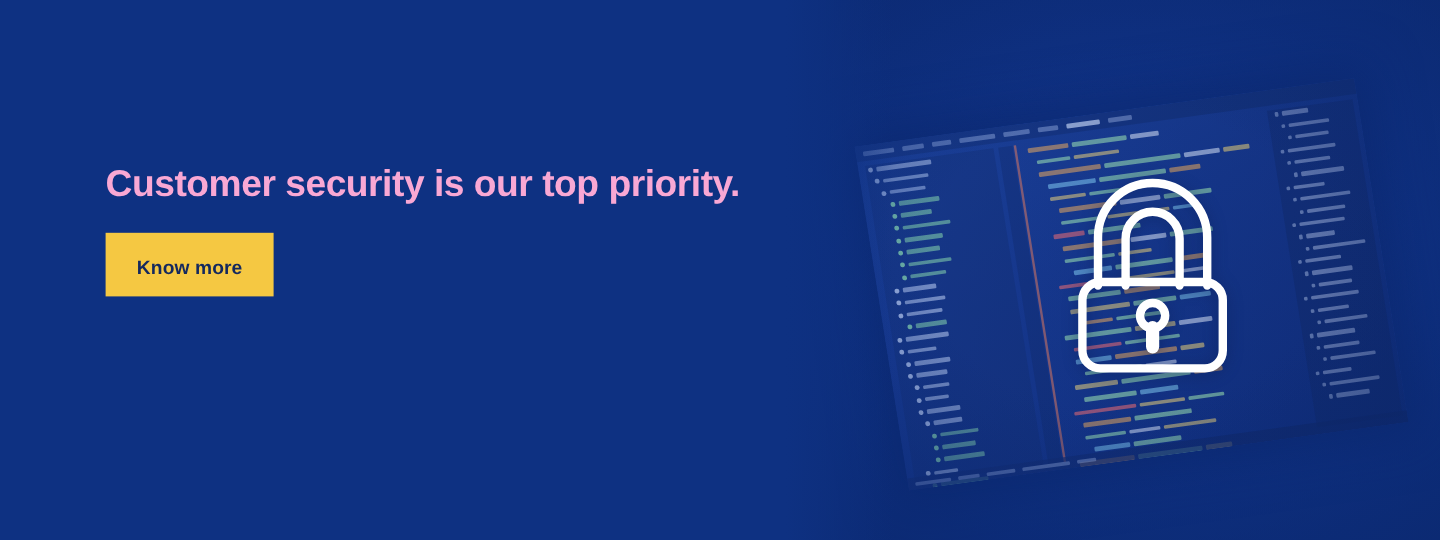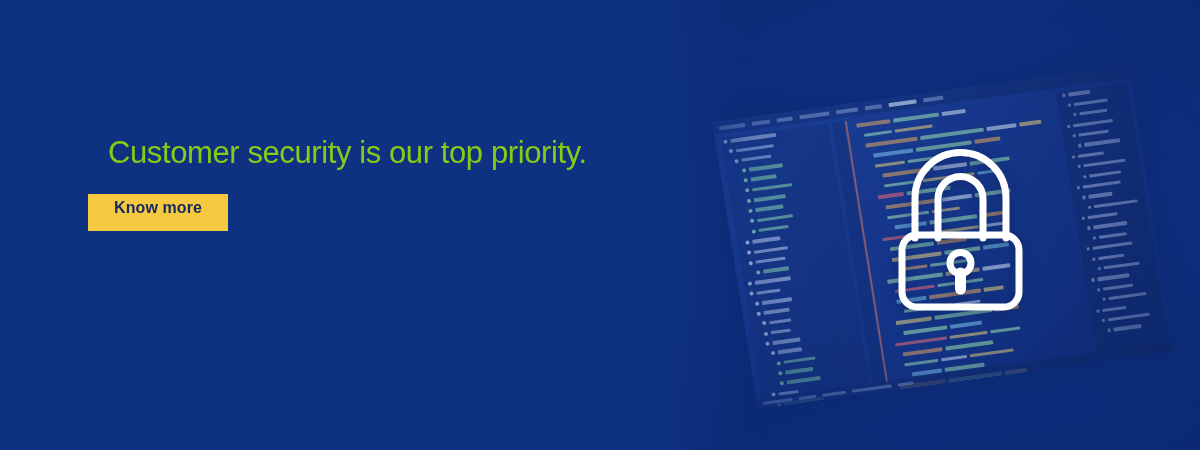--- a/index.html
+++ b/index.html
@@ -117,42 +117,41 @@
     filter:drop-shadow(0 2px 6px rgba(8,28,80,.45)); }
 
   
   #content{
     position:absolute; left:88px; top:0; z-index:60;
     width:580px;
   }
   #headline{
     margin-top:136px;
     font-size:31px;
-    font-weight:normal;
+    font-weight:bold;
     line-height:1.1;
     letter-spacing:-0.4px;
-    color:#84cc16;
-    margin-left:20px;
+    color:#f9a8d4;
   }
   #subtext{
     margin-top:17px;
     font-size:17px;
     line-height:22px;
     color:#f2f5fb;
     font-weight:normal;
     white-space:pre-line;
   }
   #cta{
     display:inline-block;
     margin-top:24px;
     background:#F5C842;
     color:#14295e;
     font-size:16px;
     font-weight:bold;
-    padding:5px 26px 14px 26px;
+    padding:21px 26px 14px 26px;
     border:none;
     cursor:pointer;
     font-family:"Liberation Sans", sans-serif;
     letter-spacing:.1px;
   }
 </style>
 </head>
 <body>
 
 <div id="banner">

